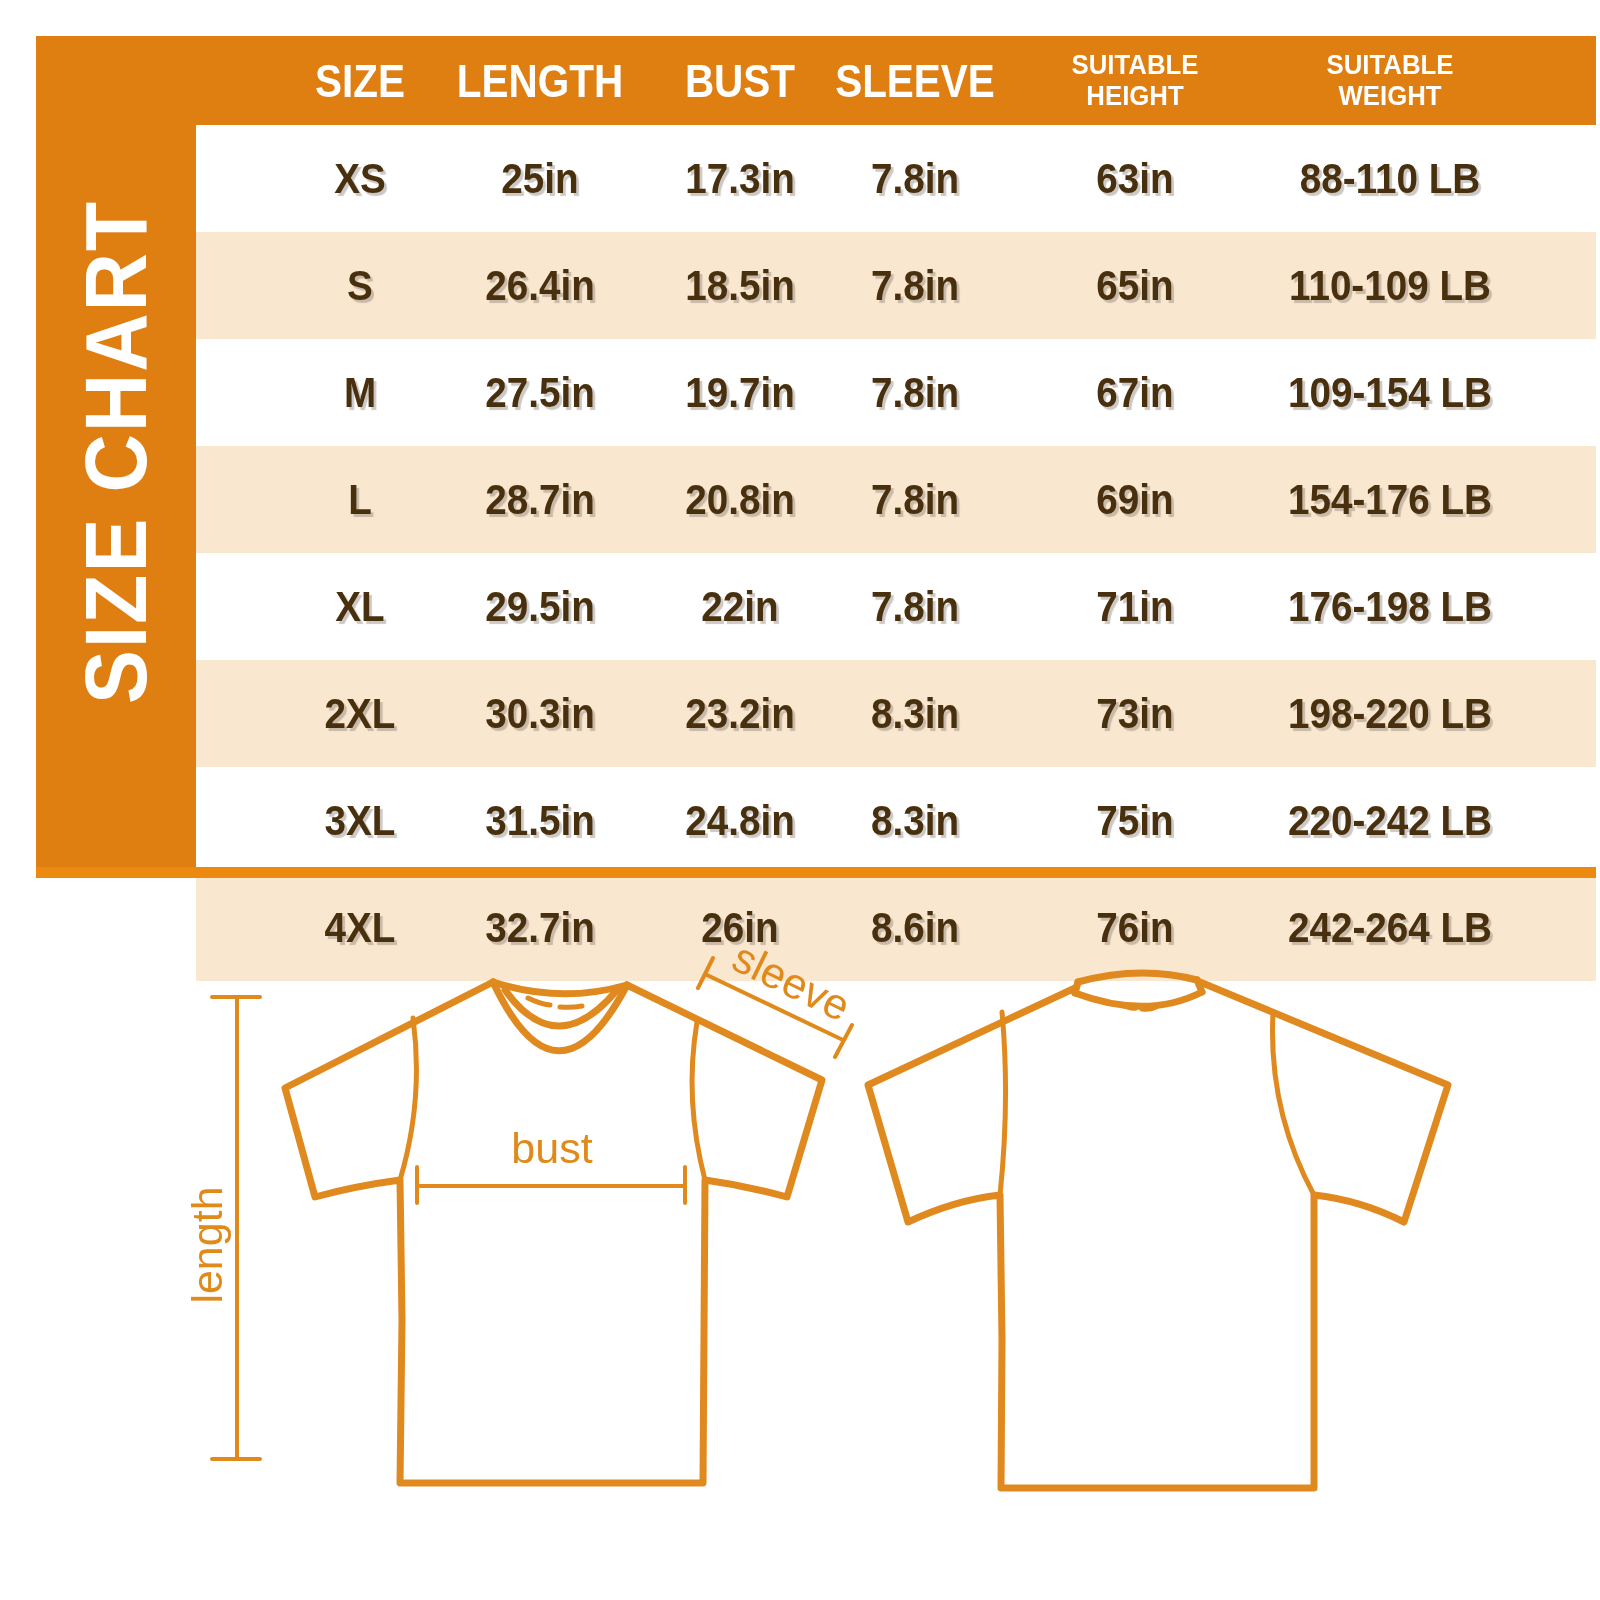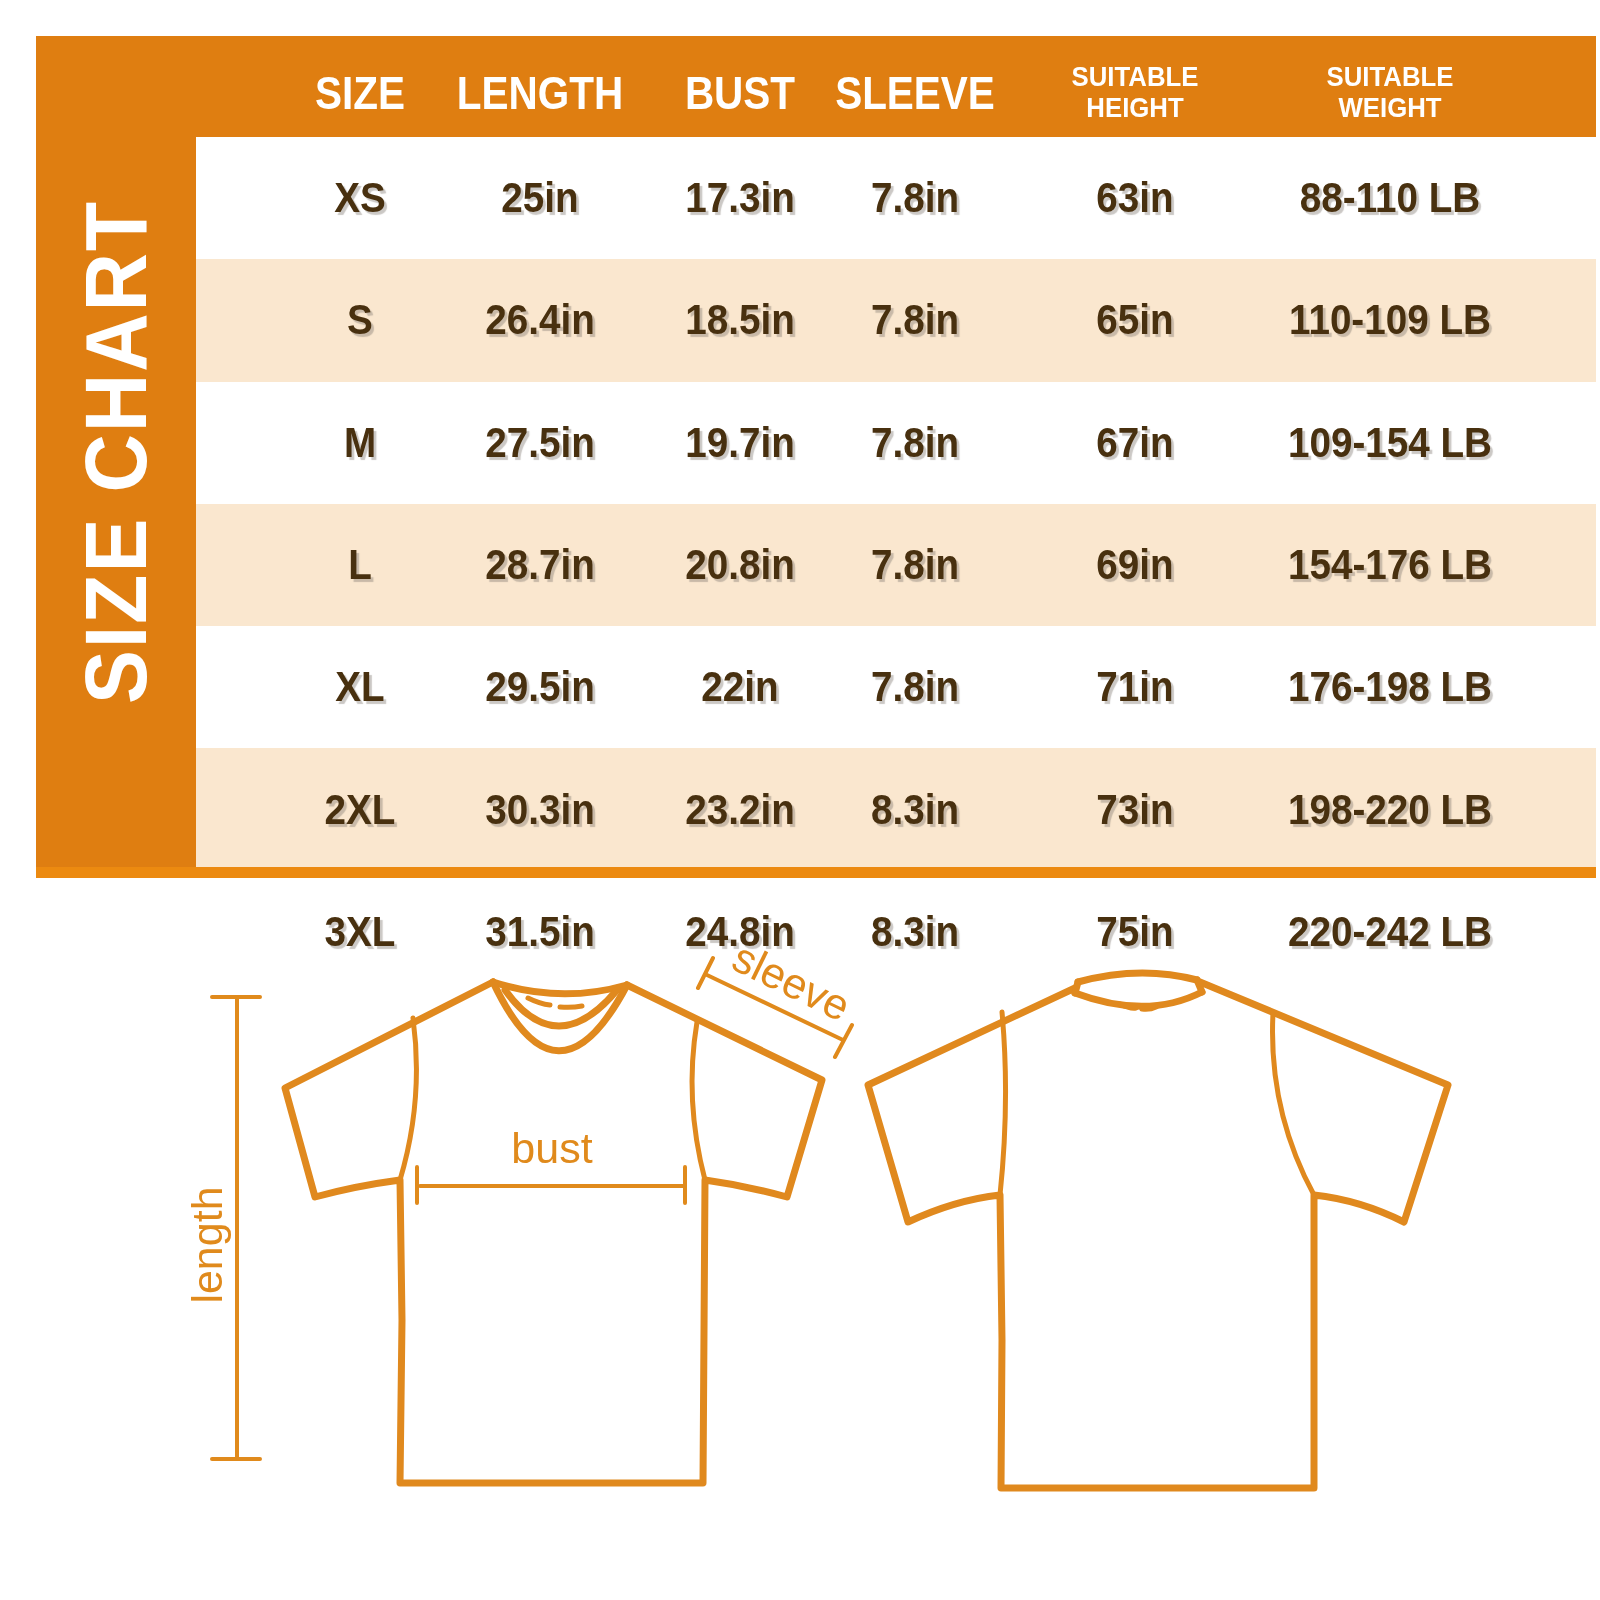--- a/index.html
+++ b/index.html
@@ -17,21 +17,21 @@
   }
   .side-band{
     position:absolute;left:0;top:0;width:160px;height:831px;
     display:flex;align-items:center;justify-content:center;
   }
   .side-title{
     transform:rotate(-90deg) scaleX(0.92);
     white-space:nowrap;color:#ffffff;font-weight:bold;font-size:88px;letter-spacing:2px;
   }
   .table-region{
-    position:absolute;left:160px;top:12px;width:1400px;height:945px;
+    position:absolute;left:160px;top:0;width:1400px;height:945px;
   }
   .thead{position:relative;height:89px;}
   .rows{position:absolute;top:89px;left:0;right:0;bottom:0;display:flex;flex-direction:column;}
   .row{position:relative;flex:1;}
   .row.white{background:#ffffff;}
   .row.peach{background:#FAE7CF;}
   .cell,.hcell{
     position:absolute;top:0;bottom:0;display:flex;align-items:center;justify-content:center;
     text-align:center;
   }
@@ -141,20 +141,28 @@
 
         <div class="row white">
           <div class="cell c1">3XL</div>
           <div class="cell c2">31.5in</div>
           <div class="cell c3">24.8in</div>
           <div class="cell c4">8.3in</div>
           <div class="cell c5">75in</div>
           <div class="cell c6">220-242 LB</div>
         </div>
 
+        <div class="row peach">
+          <div class="cell c1">4XL</div>
+          <div class="cell c2">32.7in</div>
+          <div class="cell c3">26in</div>
+          <div class="cell c4">8.6in</div>
+          <div class="cell c5">76in</div>
+          <div class="cell c6">242-264 LB</div>
+        </div>
 
 
       </div>
     </div>
 
     <div class="footer-strip"></div>
   </div>
 
   <svg class="diagram" viewBox="0 0 1600 700">
 

